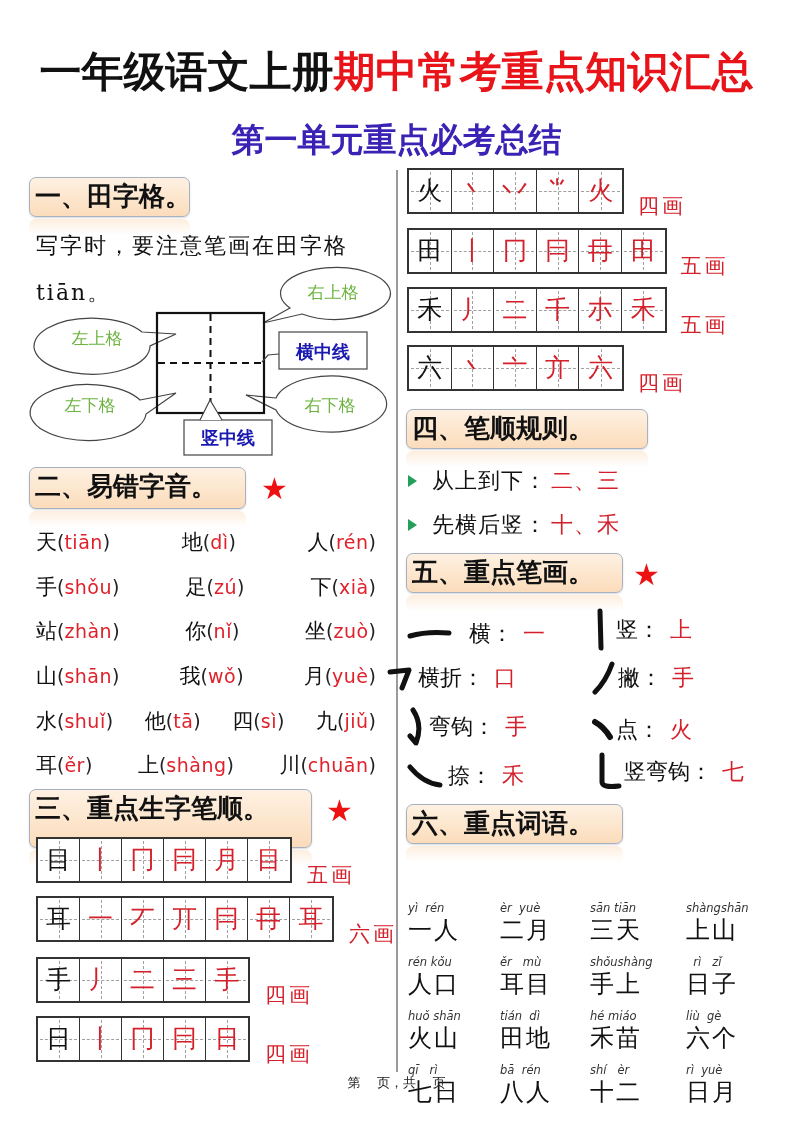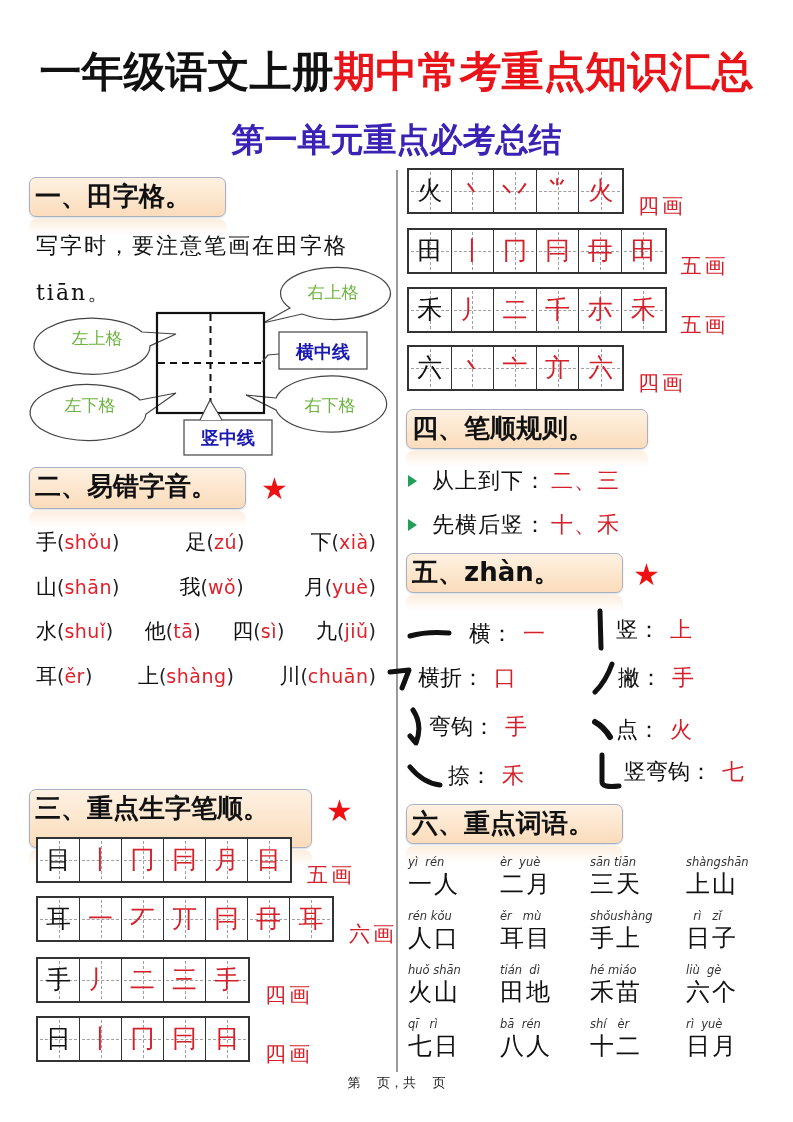--- a/index.html
+++ b/index.html
@@ -58,37 +58,37 @@
   .bullet { width:0; height:0; border-top:6px solid transparent; border-bottom:6px solid transparent;
             border-left:9px solid #22a05a; margin-right:15px; }
   .red { color:#d4202a; }
 
   
   .stroke-item { position:absolute; display:flex; align-items:center; font-size:22px; white-space:nowrap; height:44px; }
   .stroke-item svg { flex:none; }
   .stroke-item .ex { color:#d4202a; margin-left:10px; }
 
   
-  .word { position:absolute; width:90px; }
+  .word { position:absolute; width:90px;margin-top:46px; }
   .word .pin { font-family:"DejaVu Sans", sans-serif; font-style:italic; font-size:11.5px; color:#333; line-height:14px; white-space:pre; }
   .word .hz { font-size:24px; line-height:30px; letter-spacing:2px; white-space:nowrap; }
 
   .footer { left:0; width:793px; top:1074px; text-align:center; font-family:"DejaVu Sans", sans-serif; font-size:13px; color:#222; white-space:pre; }
 </style>
 </head>
 <body>
 
 <div class="abs title">
   <span class="black">一年级语文上册</span><span class="red">期中常考重点知识汇总</span>
 </div>
 <div class="abs subtitle">第一单元重点必考总结</div>
 
 <div class="abs divider"></div>
 
-<div class="sec-head" style="left:29px; top:177px; width:197px;">一、田字格。</div>
+<div class="sec-head" style="left:29px; top:177px; width:161px;">一、田字格。</div>
 <div class="abs para" style="top:231px;">写字时，要注意笔画在田字格</div>
 <div class="abs para" style="top:278px;">tiān。</div>
 
 <svg class="abs diagram" viewBox="0 0 400 215">
   <g fill="#fff" stroke="#444" stroke-width="1.2">
 
     <path d="M290,58 L263,73 L302,64 A55,26 0 1,0 290,58 Z"></path>
 
     <path d="M142,82 L176,84 L150,96 A58,28 0 1,1 142,82 Z"></path>
 
@@ -116,23 +116,33 @@
   <g font-family="DejaVu Sans, sans-serif" font-weight="bold" font-size="18" fill="#1a1ab0" text-anchor="middle">
     <text x="323" y="108">横中线</text>
     <text x="228" y="194">竖中线</text>
   </g>
 </svg>
 
 <div class="sec-head" style="left:29px; top:467px; width:217px; height:42px;">二、易错字音。</div>
 <div class="star" style="left:261px; top:472px;">★</div>
 <div class="abs py-rows" id="py-rows">
     <div class="py-row">
+      <span class="py-item"><span class="py-char">天</span><span class="py-paren">(</span><span class="py-text">tiān</span><span class="py-paren">)</span></span>
+      <span class="py-item"><span class="py-char">地</span><span class="py-paren">(</span><span class="py-text">dì</span><span class="py-paren">)</span></span>
+      <span class="py-item"><span class="py-char">人</span><span class="py-paren">(</span><span class="py-text">rén</span><span class="py-paren">)</span></span>
+    </div>
+    <div class="py-row">
       <span class="py-item"><span class="py-char">手</span><span class="py-paren">(</span><span class="py-text">shǒu</span><span class="py-paren">)</span></span>
       <span class="py-item"><span class="py-char">足</span><span class="py-paren">(</span><span class="py-text">zú</span><span class="py-paren">)</span></span>
       <span class="py-item"><span class="py-char">下</span><span class="py-paren">(</span><span class="py-text">xià</span><span class="py-paren">)</span></span>
+    </div>
+    <div class="py-row">
+      <span class="py-item"><span class="py-char">站</span><span class="py-paren">(</span><span class="py-text">zhàn</span><span class="py-paren">)</span></span>
+      <span class="py-item"><span class="py-char">你</span><span class="py-paren">(</span><span class="py-text">nǐ</span><span class="py-paren">)</span></span>
+      <span class="py-item"><span class="py-char">坐</span><span class="py-paren">(</span><span class="py-text">zuò</span><span class="py-paren">)</span></span>
     </div>
     <div class="py-row">
       <span class="py-item"><span class="py-char">山</span><span class="py-paren">(</span><span class="py-text">shān</span><span class="py-paren">)</span></span>
       <span class="py-item"><span class="py-char">我</span><span class="py-paren">(</span><span class="py-text">wǒ</span><span class="py-paren">)</span></span>
       <span class="py-item"><span class="py-char">月</span><span class="py-paren">(</span><span class="py-text">yuè</span><span class="py-paren">)</span></span>
     </div>
     <div class="py-row">
       <span class="py-item"><span class="py-char">水</span><span class="py-paren">(</span><span class="py-text">shuǐ</span><span class="py-paren">)</span></span>
       <span class="py-item"><span class="py-char">他</span><span class="py-paren">(</span><span class="py-text">tā</span><span class="py-paren">)</span></span>
       <span class="py-item"><span class="py-char">四</span><span class="py-paren">(</span><span class="py-text">sì</span><span class="py-paren">)</span></span>
@@ -334,21 +344,21 @@
       <span>从上到下：</span>
       <span class="red" style="margin-left:4px;">二、三</span>
     </div>
     <div class="rule" style="top:510px;">
       <span class="bullet"></span>
       <span>先横后竖：</span>
       <span class="red" style="margin-left:4px;">十、禾</span>
     </div>
   </div>
 
-<div class="sec-head" style="left:406px; top:553px; width:217px;">五、zhàn。</div>
+<div class="sec-head" style="left:406px; top:553px; width:217px;">五、重点笔画。</div>
 <div class="star" style="left:633px; top:558px;">★</div>
 <div id="strokes">
     <div class="stroke-item" style="left:407px; top:612px;">
       <svg width="46" height="20" viewBox="0 0 46 20">
         <path d="M3,12 Q20,7 42,9" fill="none" stroke="#111" stroke-width="5" stroke-linecap="round" stroke-linejoin="round"></path>
       </svg>
       <span style="margin-left:16px;">横：</span>
       <span class="ex">一</span>
     </div>
     <div class="stroke-item" style="left:592px; top:608px;">

